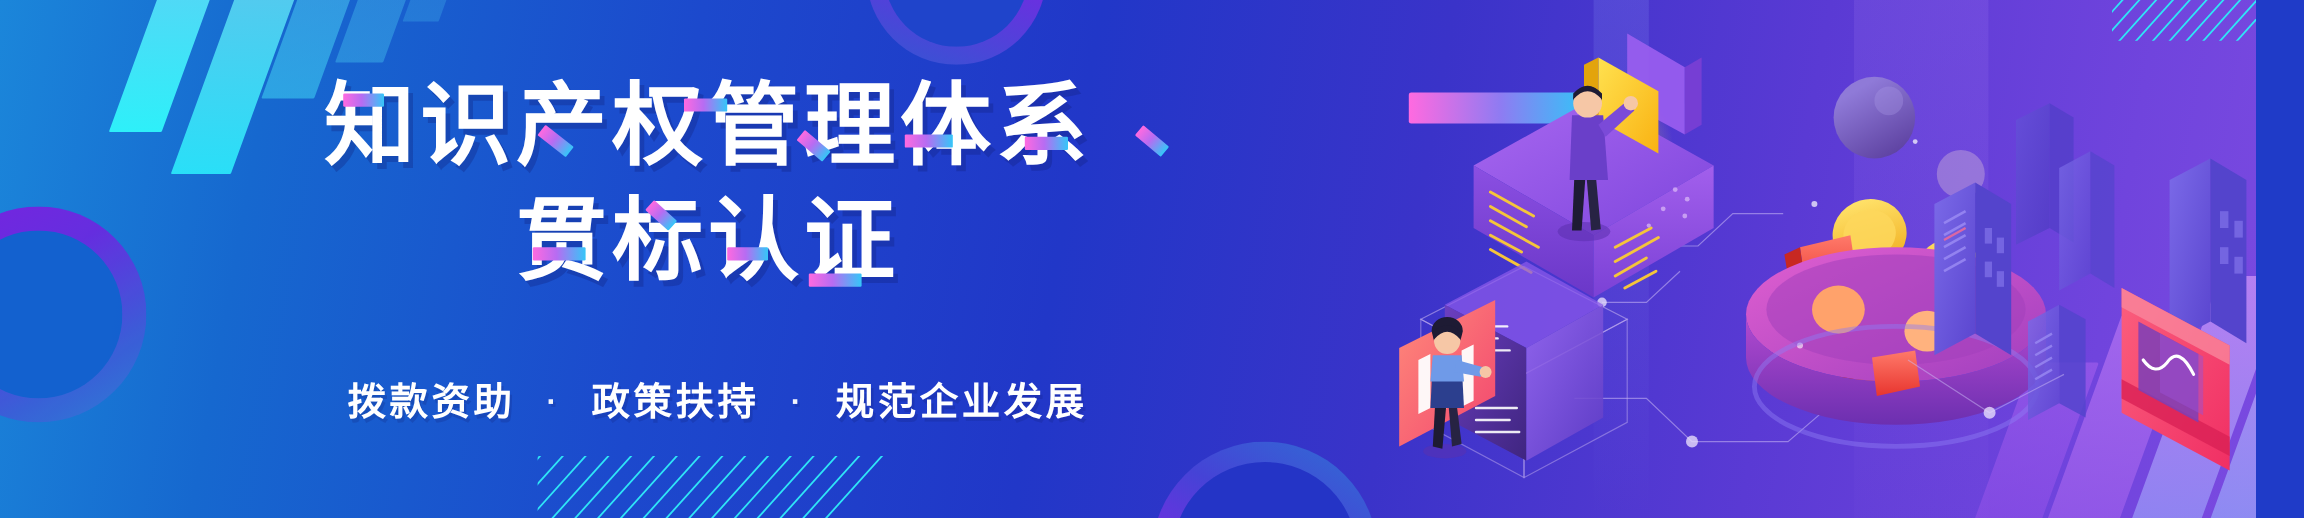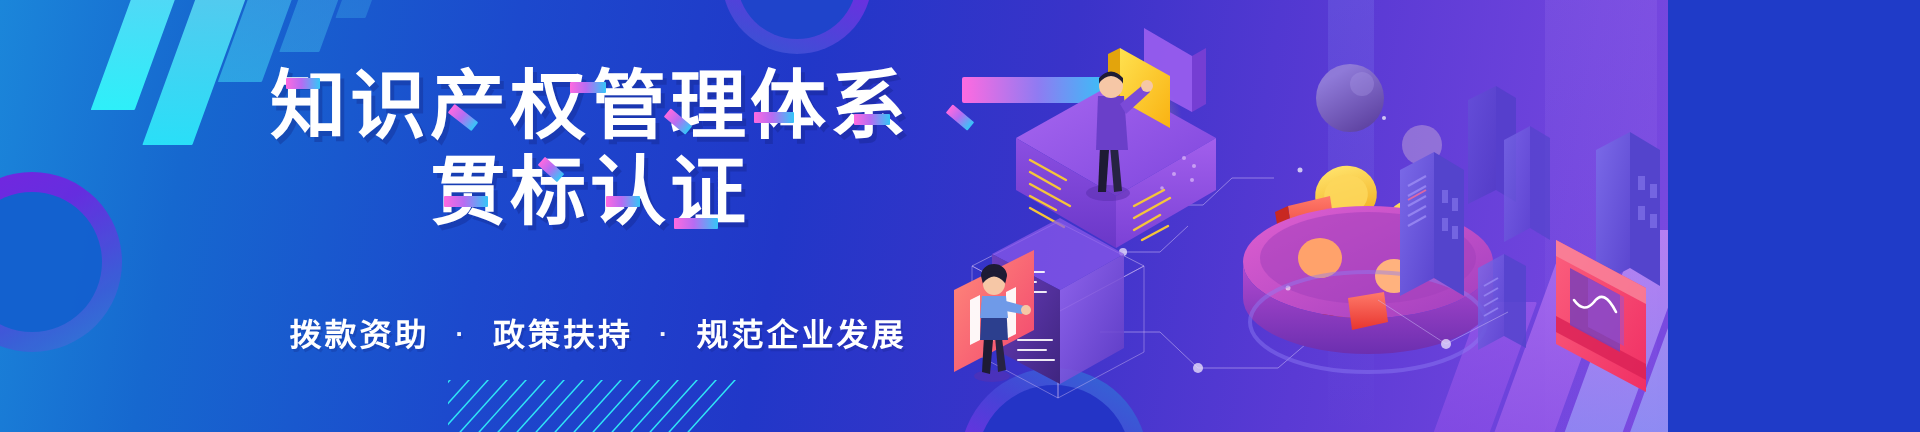--- a/index.html
+++ b/index.html
@@ -6,21 +6,21 @@
   * { margin:0; padding:0; box-sizing:border-box; }
   html, body {
     width:1920px; height:432px;
     overflow:hidden;
     background:#1f3bc8;
     font-family:"Liberation Sans","DejaVu Sans",sans-serif;
   }
 
   .banner {
     position:relative;
-    width:1668px; height:432px;
+    width:1880px; height:432px;
     overflow:hidden;
     background:
       linear-gradient(100deg,
         #1b86da 0%,
         #1668cf 12%,
         #1c49cd 30%,
         #2137c8 47%,
         #3a33c9 62%,
         #5a3ad4 78%,
         #7044dd 92%,
@@ -130,21 +130,21 @@
     position:relative;
     display:inline-block;
     color:#ffffff;
     font-weight:bold;
     font-size:76px;
     line-height:84px;
     letter-spacing:4px;
     text-shadow:4px 5px 0 rgba(18,30,120,.30);
     white-space:nowrap;
   }
-  .title-line.l2 { margin-top:2px; }
+  .title-line.l2 { margin-top:12px; }
 
   
   .chip {
     position:absolute;
     height:11px;
     border-radius:1px;
     background:linear-gradient(90deg,#ff6ae0 0%,#b76cf2 45%,#35c6f8 100%);
     mix-blend-mode:normal;
   }
 

